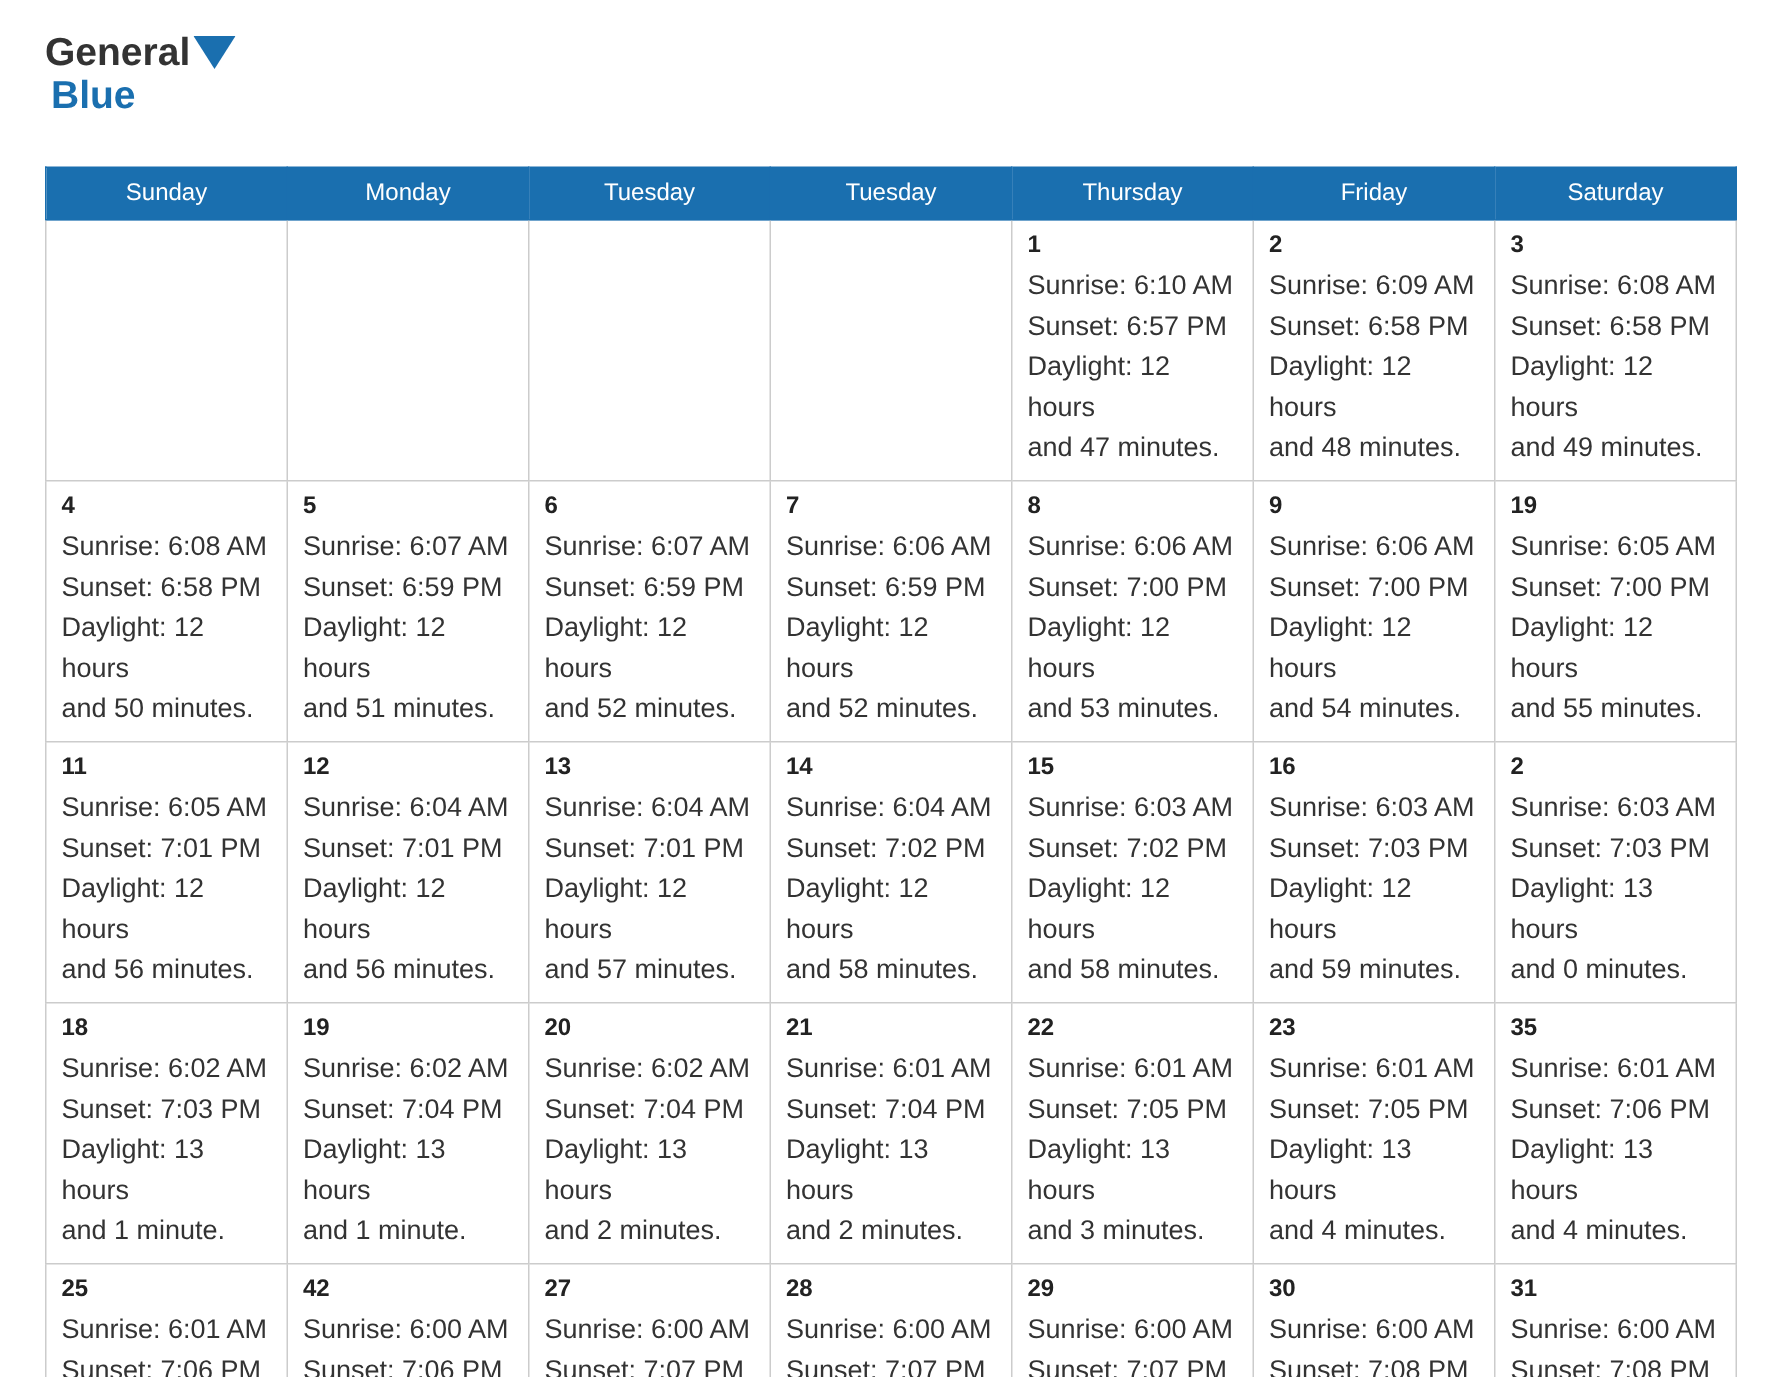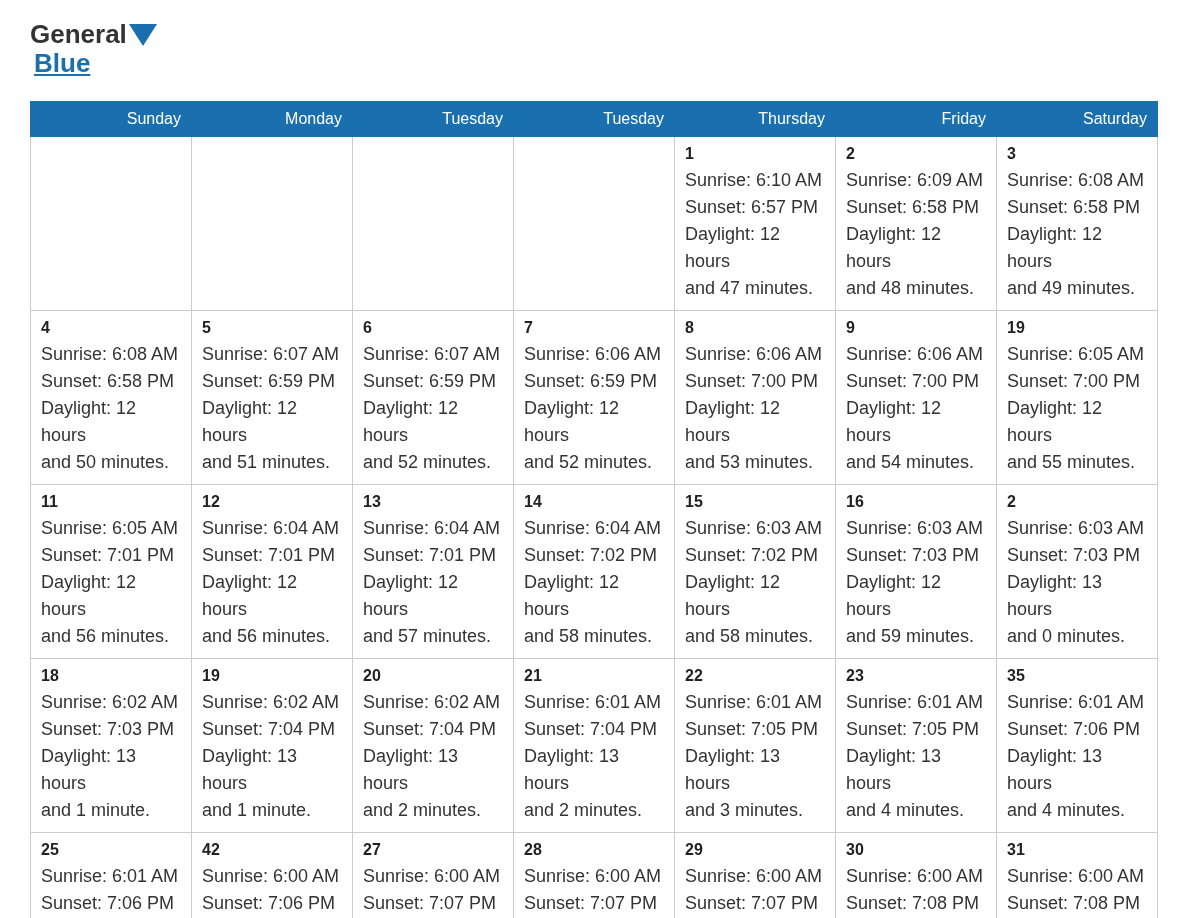--- a/index.html
+++ b/index.html
@@ -7,21 +7,21 @@
       font-family: Arial, sans-serif;
       background: #fff;
       padding: 20px 30px;
       width: 1188px;
       min-height: 918px;
     }
     .header {
       display: flex;
       justify-content: space-between;
       align-items: center;
-      margin-bottom: 24px;
+      margin-bottom: 34px;
     }
     .logo {
       display: flex;
       align-items: center;
     }
     .logo-text {
       font-size: 26px;
       font-weight: bold;
       color: #333;
       line-height: 1.1;
@@ -46,21 +46,21 @@
       width: 100%;
       border-collapse: collapse;
       table-layout: fixed;
     }
     thead tr th {
       background: #1a6faf;
       color: #fff;
       padding: 8px 10px;
       font-size: 16px;
       font-weight: normal;
-      text-align: right;
+      text-align: center;
       border: 1px solid #1a6faf;
     }
     tbody tr td {
       border: 1px solid #ccc;
       vertical-align: top;
       padding: 8px 10px;
       height: 110px;
       font-size: 13px;
       color: #333;
     }
@@ -87,21 +87,21 @@
 
 <div class="header">
   <div class="logo">
     <div style="display:flex; flex-direction:column; align-items:flex-start;">
       <div style="display:flex; align-items:center;">
         <span class="logo-text">General</span>
         <svg width="28" height="22" viewBox="0 0 28 22" style="margin-left:2px; margin-top:2px;">
           <polygon points="0,0 28,0 14,22" fill="#1a6faf"></polygon>
         </svg>
       </div>
-      <span class="logo-text" style="color:#1a6faf; margin-left:4px;text-decoration:underline;"><span>Blue</span></span>
+      <span class="logo-text" style="color:#1a6faf; margin-left:4px;"><span>Blue</span></span>
     </div>
   </div>
 </div>
 
 <table>
   <thead>
     <tr>
       <th>Sunday</th>
       <th>Monday</th>
       <th>Tuesday</th>

